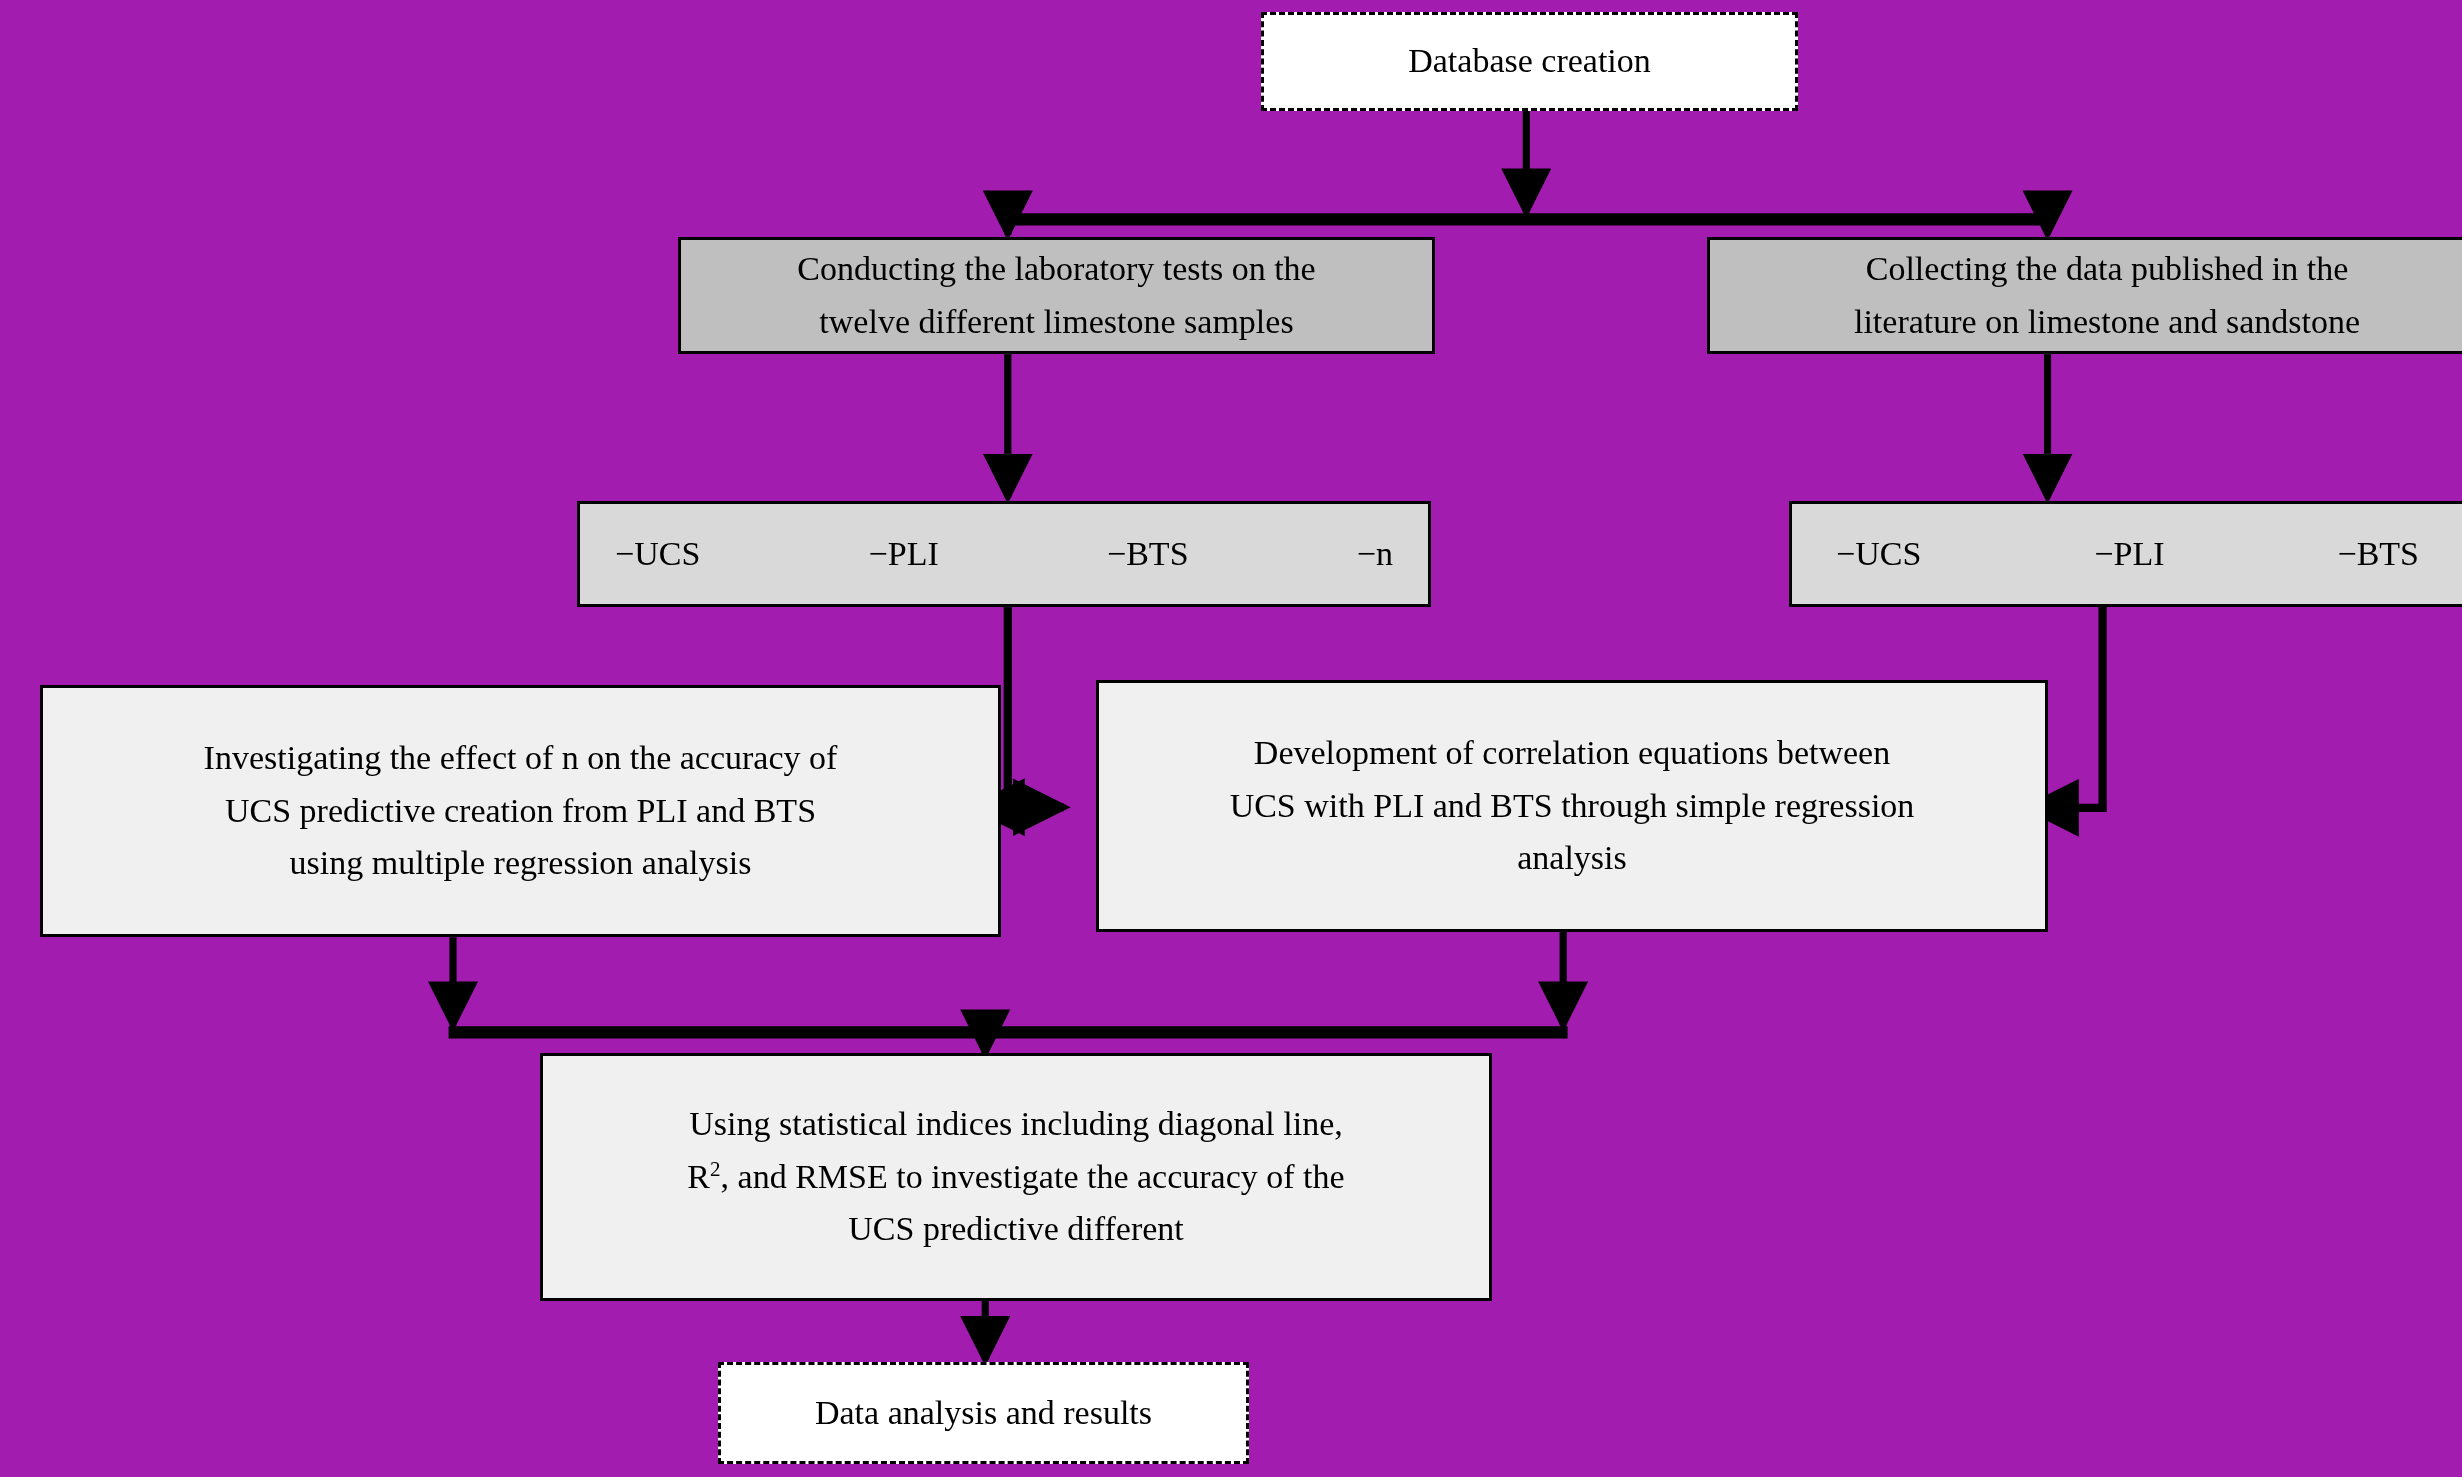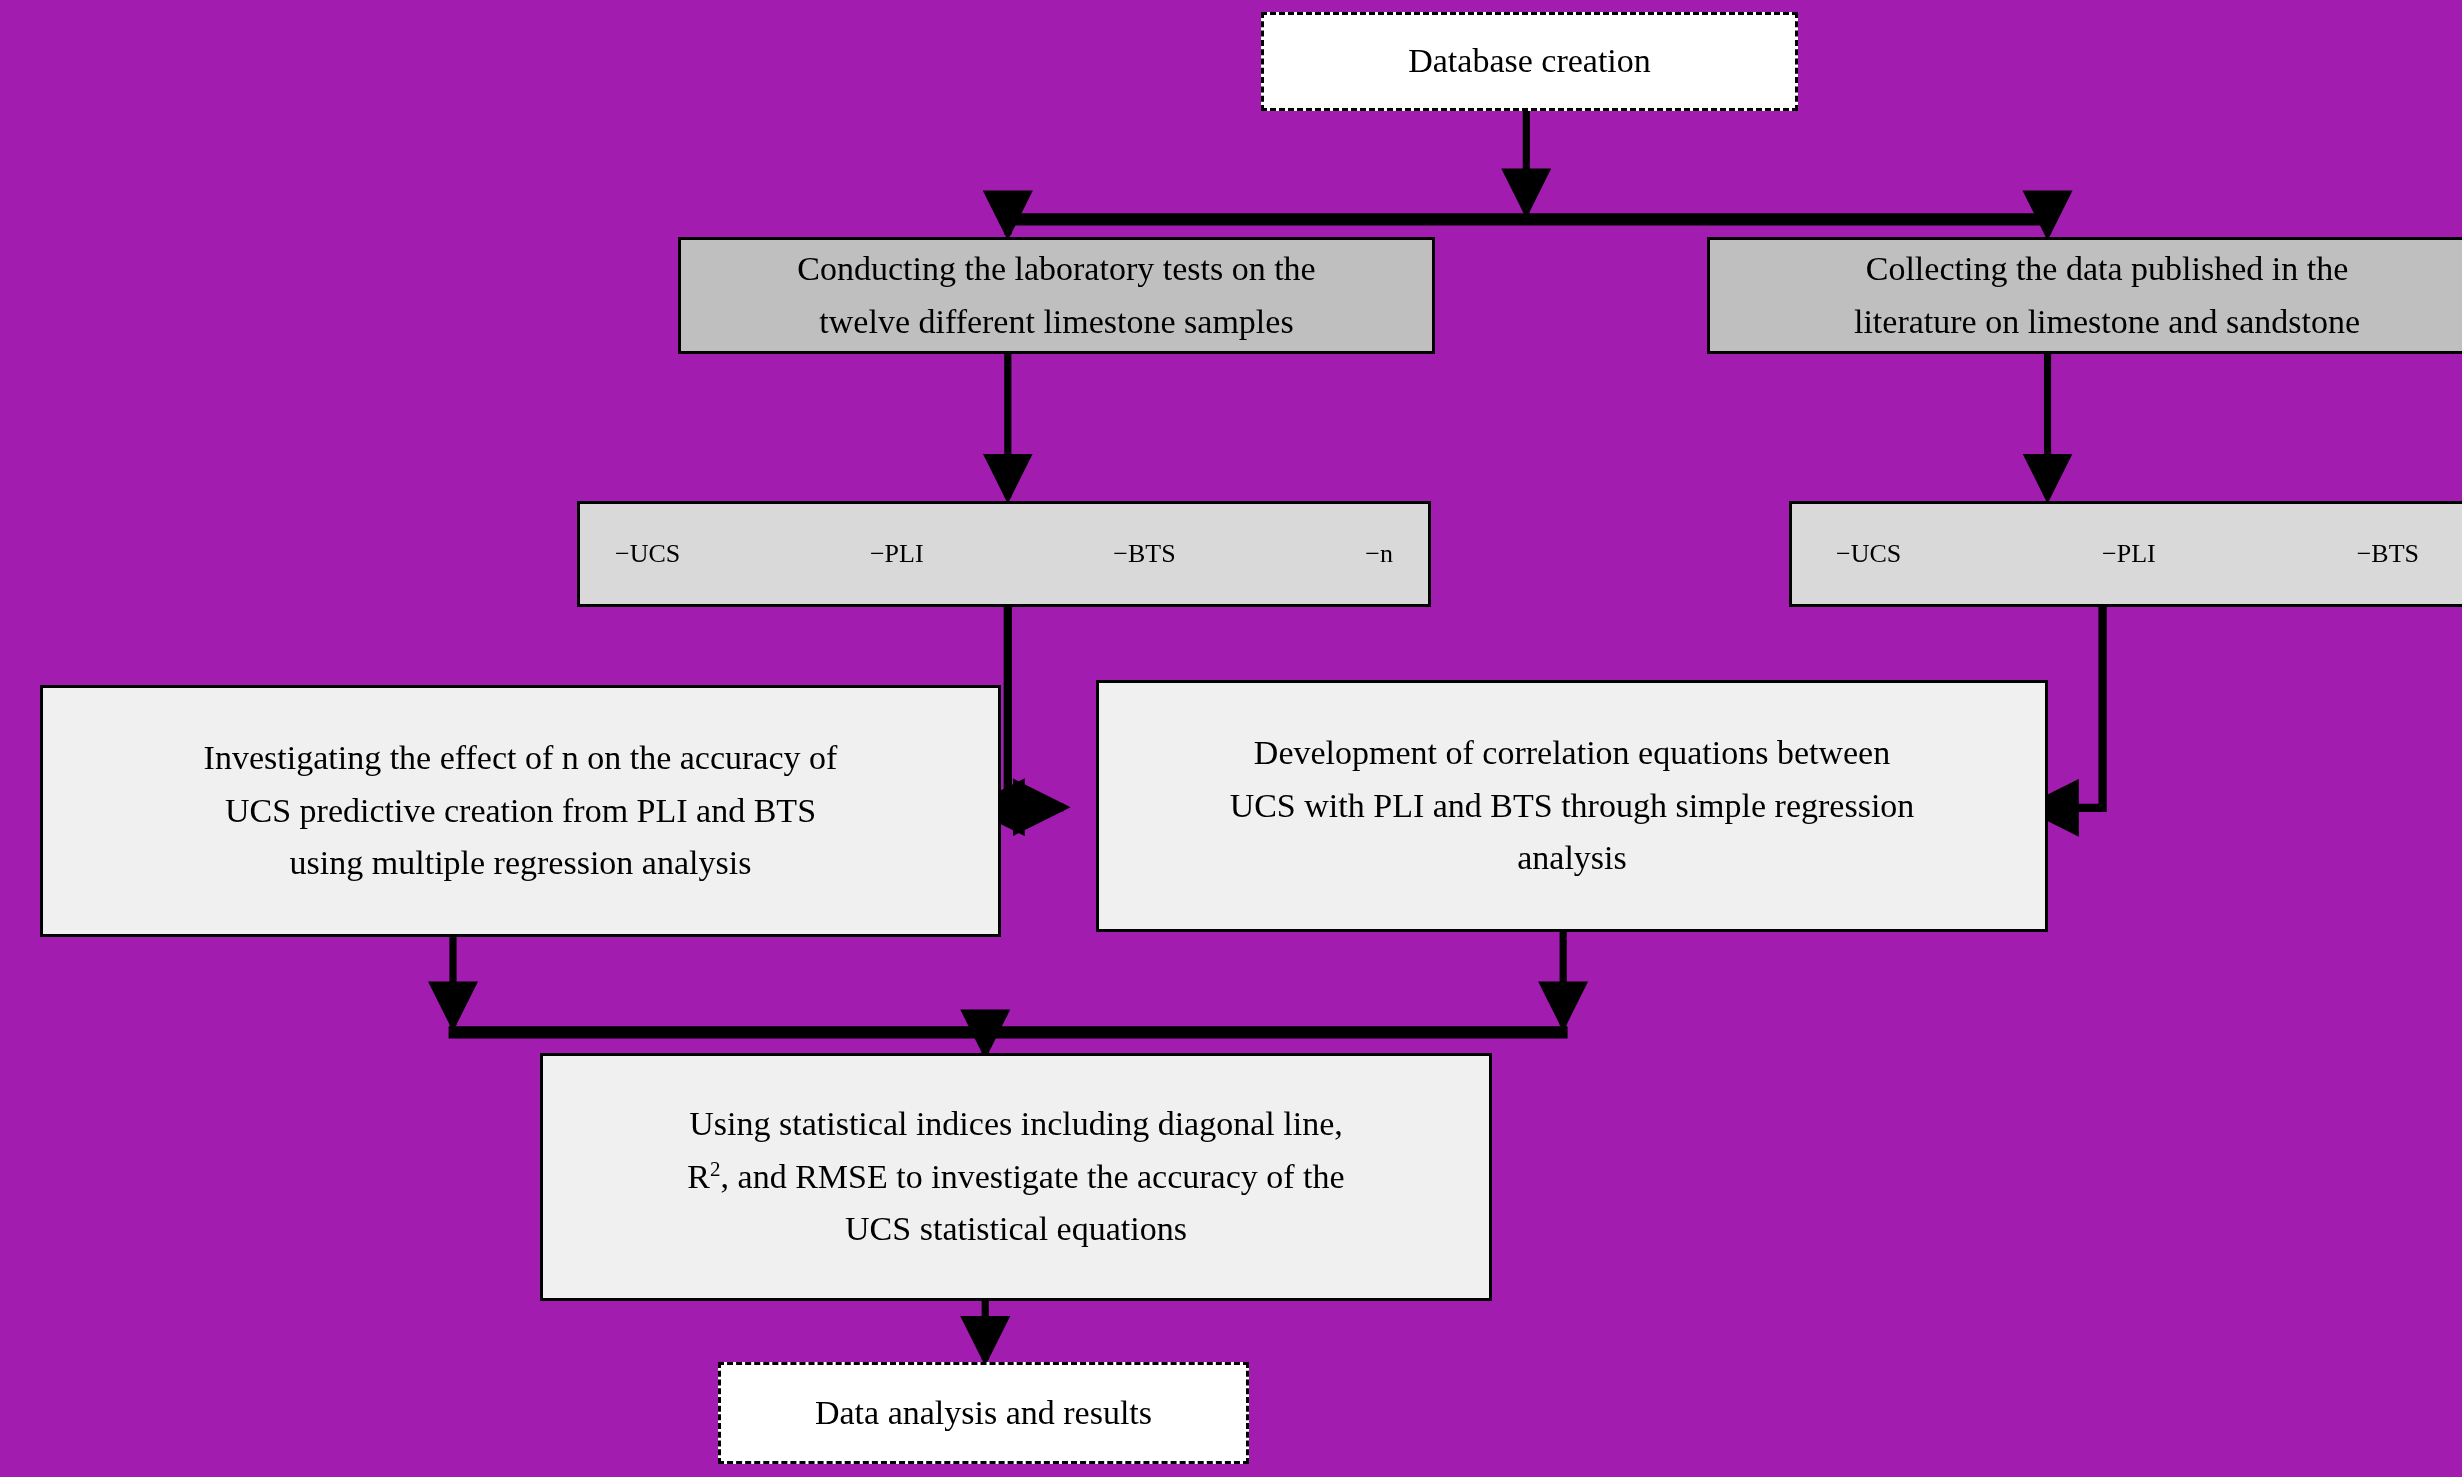--- a/index.html
+++ b/index.html
@@ -8,21 +8,21 @@
   .node{position:absolute;box-sizing:border-box;display:flex;align-items:center;
         justify-content:center;text-align:center;color:#000;line-height:1.55;}
   .node .txt{padding:0 14.3px;width:100%;}
   .dashed{border:3.9px dashed #000;background:#ffffff;}
   .solid{border:3.9px solid #000;}
   .fill-dark{background:#bfbfbf;}
   .fill-mid{background:#d9d9d9;}
   .fill-light{background:#f0f0f0;}
   .f-title{font-size:34px;}
   .f-body{font-size:34px;margin-left:28px;}
-  .f-list{font-size:26px;}
+  .f-list{font-size:34px;}
   .listrow{display:flex;width:100%;justify-content:space-between;padding:0 35px;box-sizing:border-box;}
   .listrow.three{padding:0 44px;}
   sup{font-size:0.62em;vertical-align:super;line-height:0;}
   svg.edges{position:absolute;left:0;top:0;width:2462px;height:1478px;pointer-events:none;}
 </style>
 </head>
 <body>
 
 <div id="root">
 
@@ -115,21 +115,21 @@
       <div>analysis</div>
     </div>
   </div>
 
   <div class="node solid fill-light f-body" style="left:512px;top:1053px;width:952px;height:248px;">
     <div class="txt">
       <div>Using statistical indices including diagonal line,</div>
       <div>
         <span>R</span><sup>2</sup><span>, and RMSE to investigate the accuracy of the</span>
       </div>
-      <div>UCS statistical equations</div>
+      <div>UCS predictive different</div>
     </div>
   </div>
 
   <div class="node dashed f-title" style="left:718px;top:1362px;width:531px;height:102px;">
     <span class="txt">Data analysis and results</span>
   </div>
 
 </div>
 
 

